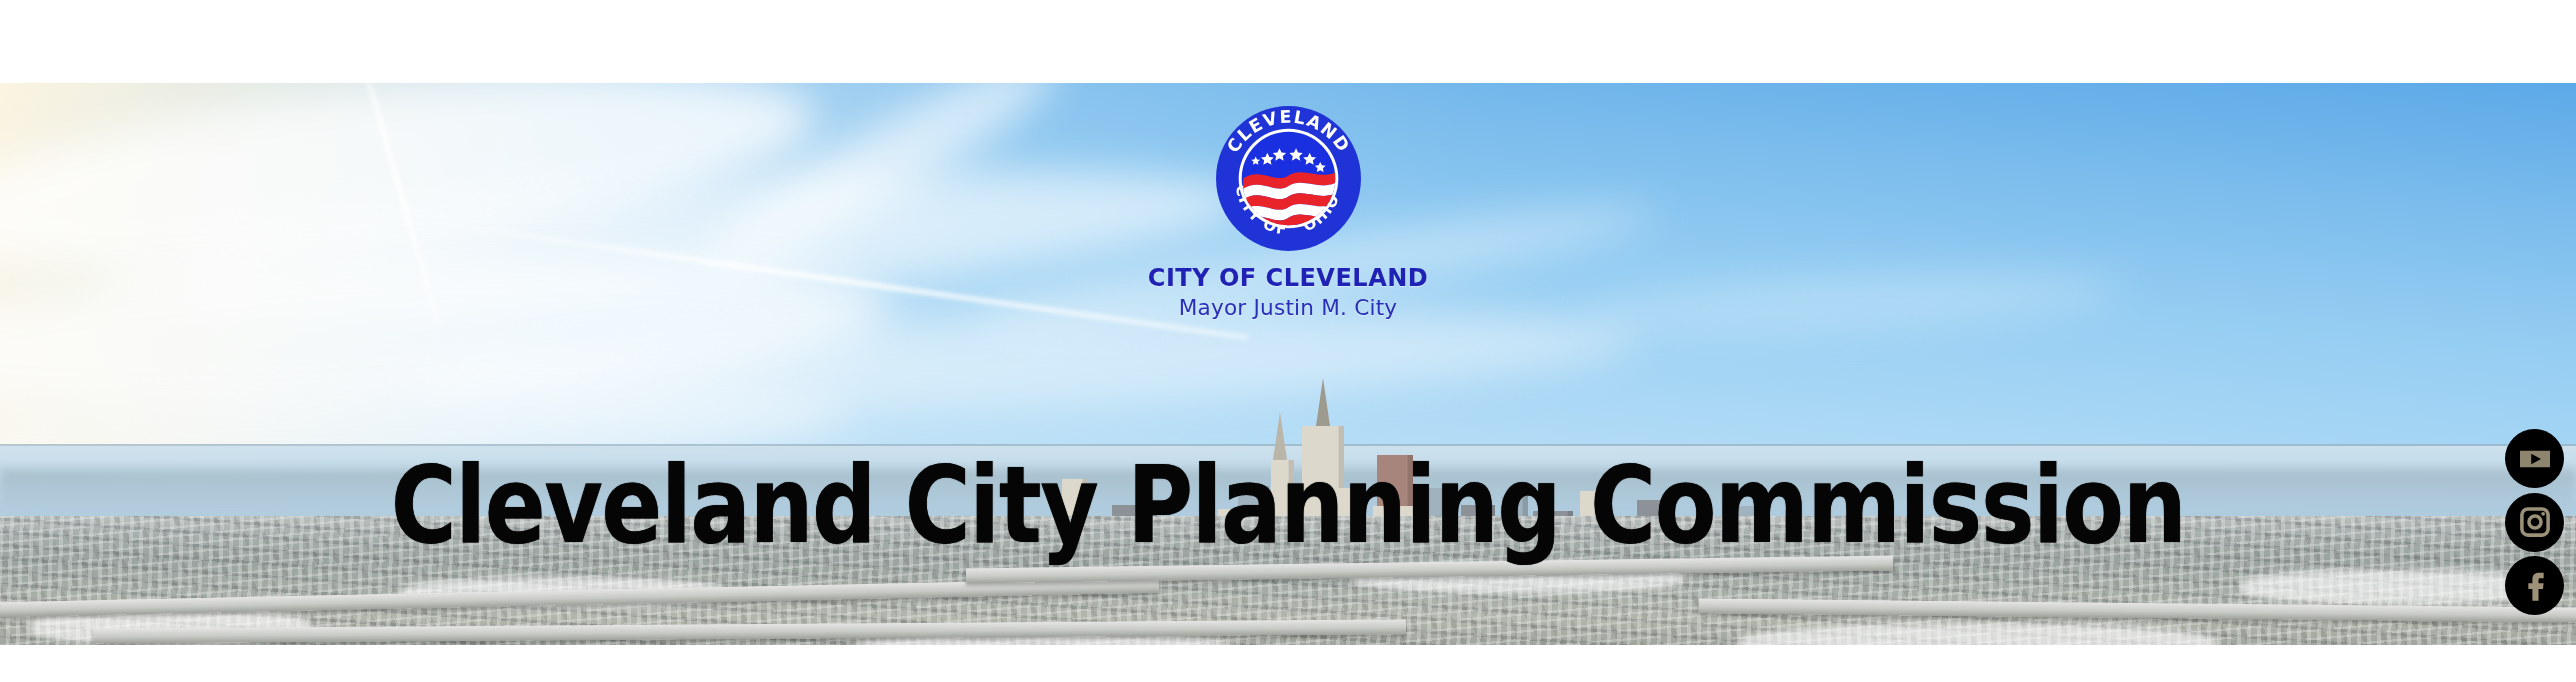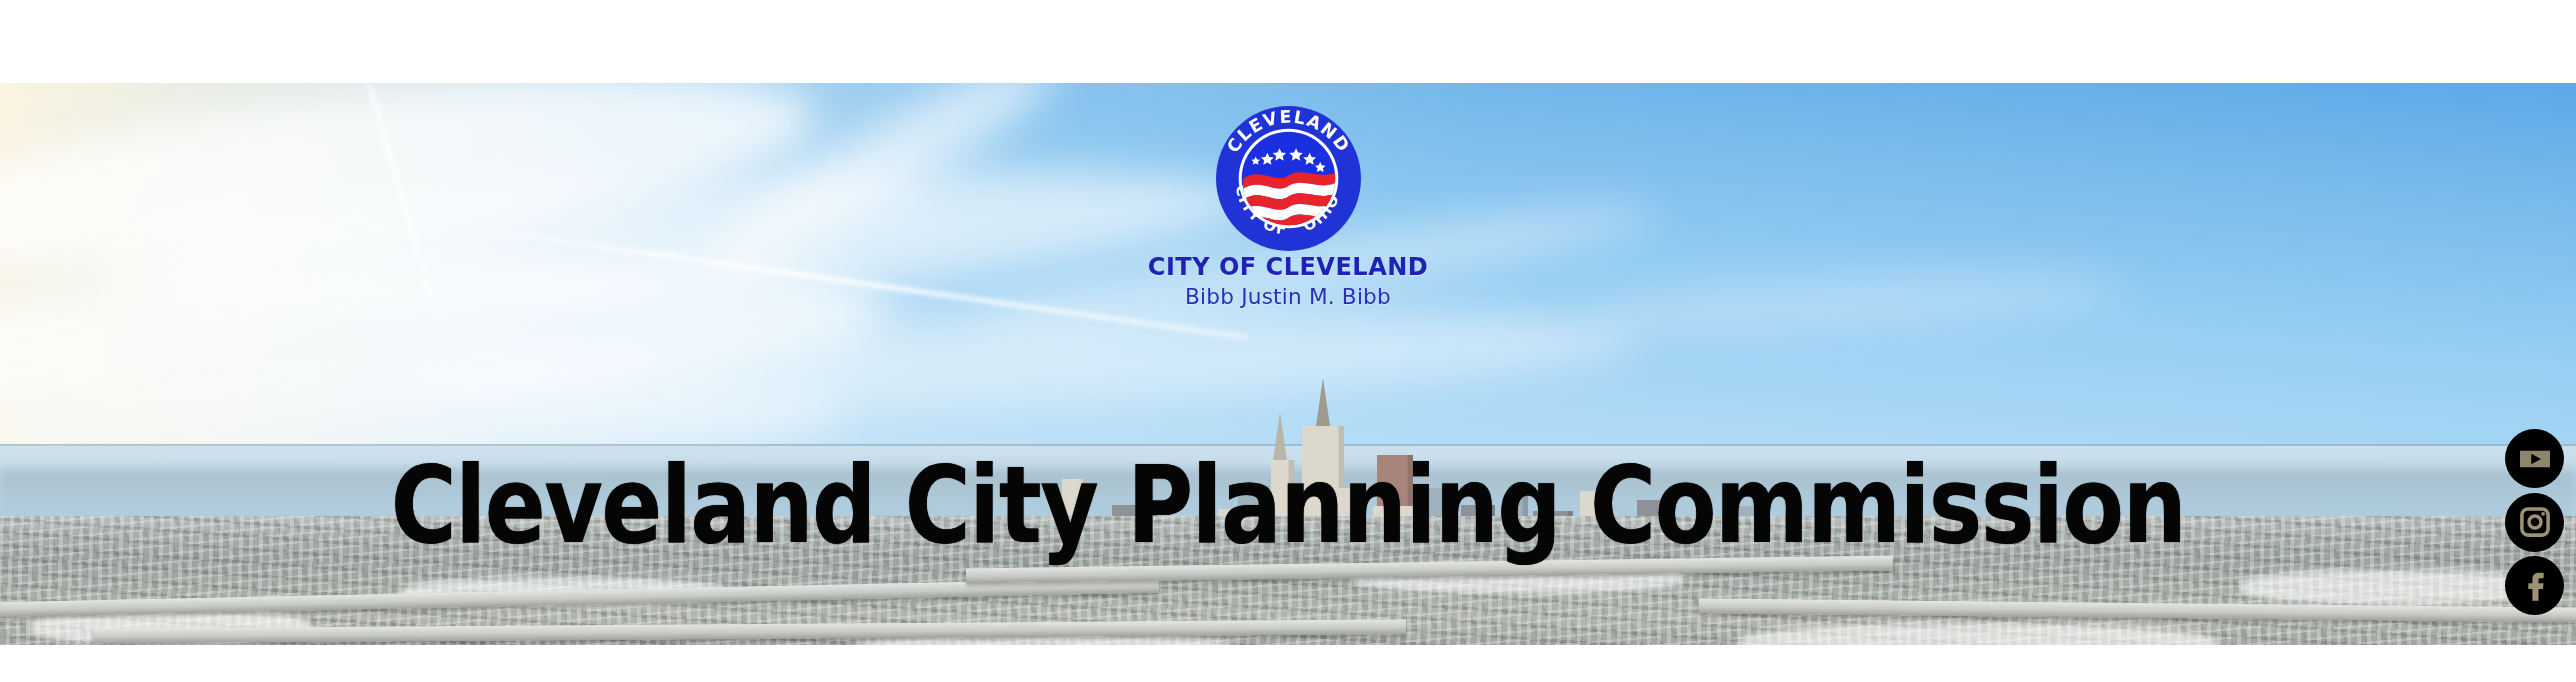--- a/index.html
+++ b/index.html
@@ -165,21 +165,21 @@
   }
 
   
   .seal-block {
     position:absolute; left:0; top:0; width:2576px;
     display:flex; flex-direction:column; align-items:center;
     pointer-events:none;
   }
   .seal { margin-top:20px; width:151px; height:151px; display:block; }
   .city-name {
-    margin-top:1px;
+    margin-top:12px;
     color:#1f22b4;
     font-family:"DejaVu Sans", sans-serif;
     font-weight:bold;
     font-size:24px;
     letter-spacing:0.5px;
     line-height:1.05;
     text-shadow:0 0.8px 0.8px rgba(255,255,255,.45);
   }
   .mayor-name {
     margin-top:3.9px;
@@ -342,21 +342,21 @@
         </g>
         <g clip-path="url(#discClip)">
           <path d="M40,100 C62,84 84,108 100,96 C118,84 140,102 162,92 L162,106 C140,116 118,98 100,110 C84,122 62,98 40,114 Z" fill="#e8242a"></path>
           <path d="M40,114 C62,98 84,122 100,110 C118,98 140,116 162,106 L162,120 C140,130 118,112 100,124 C84,136 62,112 40,128 Z" fill="#ffffff"></path>
           <path d="M40,128 C62,112 84,136 100,124 C118,112 140,130 162,120 L162,134 C140,144 118,126 100,138 C84,150 62,126 40,142 Z" fill="#e8242a"></path>
           <path d="M40,142 C62,126 84,150 100,138 C118,126 140,144 162,134 L162,148 C140,158 118,140 100,152 C84,164 62,140 40,156 Z" fill="#ffffff"></path>
           <path d="M40,156 C62,140 84,164 100,152 C118,140 140,158 162,148 L162,164 C140,174 118,156 100,168 C84,180 62,156 40,172 Z" fill="#e8242a"></path>
         </g>
       </svg>
       <div class="city-name">CITY OF CLEVELAND</div>
-      <div class="mayor-name">Bibb Justin M. Bibb</div>
+      <div class="mayor-name">Mayor Justin M. City</div>
     </div>
 
   </div>
 
   <div class="headline">Cleveland City Planning Commission</div>
 
   <div class="social">
 
     <div class="social-btn">
       <svg width="36" height="36" viewBox="0 0 48 48">

